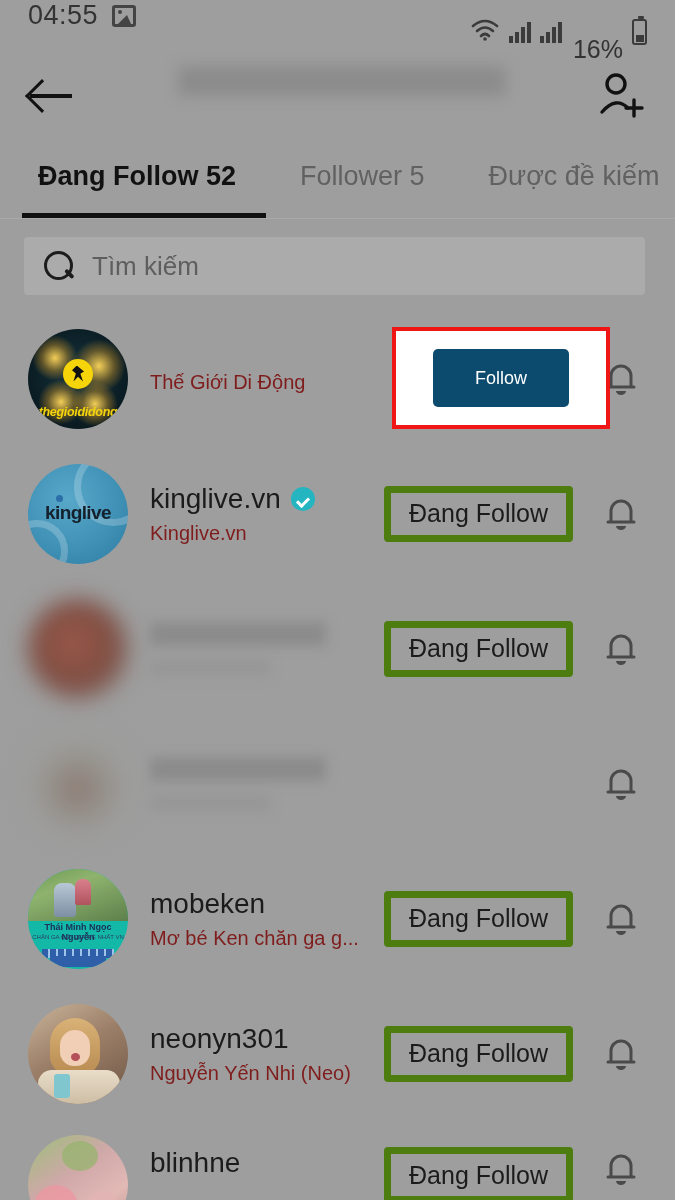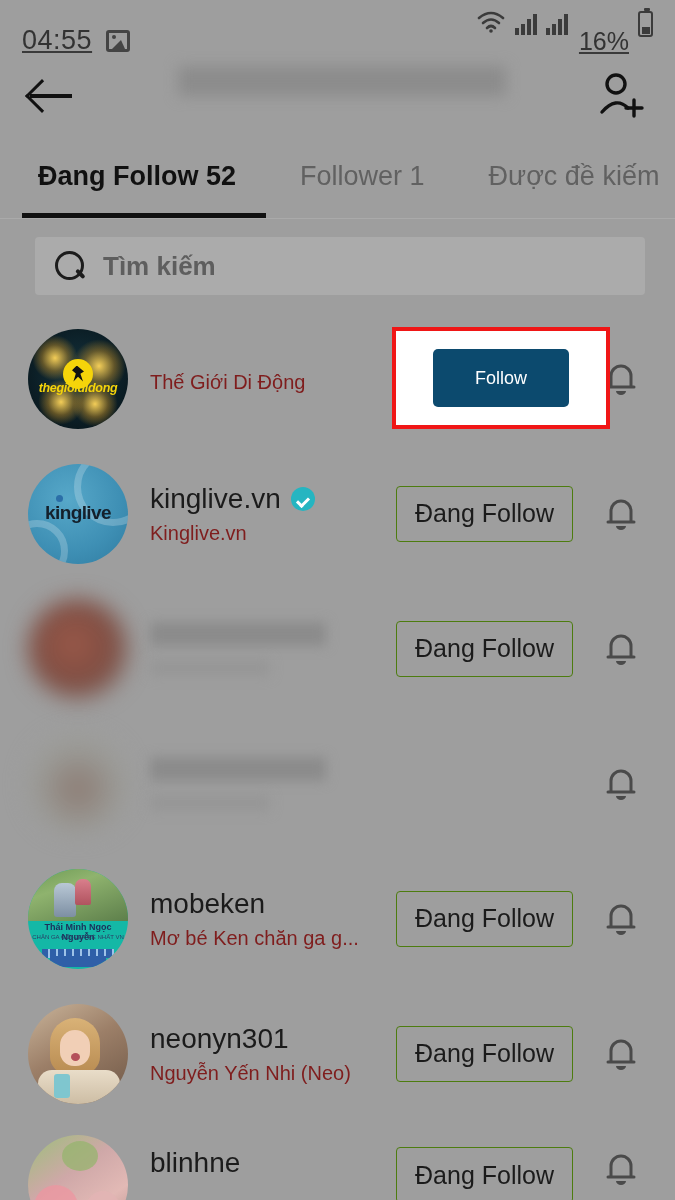--- a/index.html
+++ b/index.html
@@ -12,24 +12,23 @@
   .screen {
     position: relative;
     width: 675px; height: 1200px;
     background: #9e9e9e;
     overflow: hidden;
   }
 
   
   .statusbar {
     height: 56px;
-    display: flex; align-items: flex-end;
-    padding: 0 22px;
+    display: flex; align-items: flex-start;
+    padding: 0 28px;
     color: #3a3a3a;
-    text-decoration: underline;
   }
   .status-left { display: flex; align-items: center; gap: 14px; }
   .status-time { font-size: 27px; letter-spacing: .5px; color: #333; }
   .status-right { margin-left: auto; display: flex; align-items: center; gap: 9px; }
   .status-batt-text { font-size: 25px; color: #333; margin-left: 2px; margin-top: 35px; }
 
   .ico-photo { width: 24px; height: 22px; border: 3px solid #444; border-radius: 3px; position: relative; }
   .ico-photo::before { content:""; position:absolute; right:2px; bottom:0px; width:0;height:0;
      border-left: 9px solid transparent; border-right: 4px solid transparent; border-bottom: 9px solid #444; }
   .ico-photo::after { content:""; position:absolute; left:3px; top:2px; width:4px;height:4px;border-radius:50%;background:#444; }
@@ -85,21 +84,21 @@
   .tab:nth-child(1){ margin-left: 28px; }
   .tab:nth-child(2){ margin-left: 44px; }
   .tab:nth-child(3){ margin-left: 44px; }
   .tab-underline {
     position: absolute; left: 22px; bottom: 0;
     width: 244px; height: 5px; background: #111;
   }
   .tabs-divider { height: 1px; background: #aaa; width: 100%; }
 
   
-  .search-wrap { padding: 18px 30px 0 35px; font-weight: bold; }
+  .search-wrap { padding: 18px 30px 0 24px; }
   .search {
     height: 58px; background: #ababab; border-radius: 4px;
     display: flex; align-items: center; padding: 0 20px; gap: 18px;
     cursor: text;
   }
   .search-icon { width: 30px; height: 30px; position: relative; flex: none; }
   .search-icon::before {
     content:""; position:absolute; left:0; top:0; width:23px; height:23px;
     border: 3.5px solid #1c1c1c; border-radius: 50%;
   }
@@ -134,21 +133,21 @@
     content:""; position:absolute; left:6px; top:10px; width:9px; height:5px;
     border-left: 3px solid #fff; border-bottom: 3px solid #fff;
     transform: rotate(-45deg);
   }
   .subtitle {
     font-size: 20px; color: #7f1d1d; margin-top: 7px; white-space: nowrap;
   }
   .action { flex: none; margin-left: 10px; }
   .btn-outline {
     min-width: 164px; height: 56px;
-    border: 1px solid #4d7c0f; border-radius: 4px;
+    border: 7px solid #4d7c0f; border-radius: 4px;
     background: transparent;
     display: flex; align-items: center; justify-content: center;
     font-size: 25px; color: #1b1b1b;
     padding: 0 18px; cursor: pointer;
     font-family: "Liberation Sans", sans-serif;
   }
   .btn-primary {
     width: 136px; height: 58px;
     background: #0c4a6e; border: none; border-radius: 5px;
     color: #fff; font-size: 18px;
@@ -192,21 +191,21 @@
   .av-tgdd .s4{ right:10px; bottom:2px; }
   .av-tgdd .logo {
     position:absolute; left:50%; top:30px; transform: translateX(-50%);
     width: 30px; height: 30px; border-radius: 50%; background: #f5d40a;
   }
   .av-tgdd .logo::after{
     content:""; position:absolute; left:9px; top:7px; width:12px;height:16px;
     background:#111; clip-path: polygon(40% 0,60% 12%,100% 38%,70% 52%,92% 100%,50% 70%,12% 100%,32% 50%,0 30%);
   }
   .av-tgdd .word {
-    position:absolute; left:0; right:0; top:52px; text-align:center;
+    position:absolute; left:0; right:0; top:76px; text-align:center;
     color:#f5d40a; font-size:12.5px; font-weight:bold; font-style: italic;
     font-family:"Liberation Sans", sans-serif; letter-spacing:-.3px;
   }
 
   .av-kinglive { background: radial-gradient(circle at 40% 35%, #57a8c9 0%, #3e8fb4 60%, #2f7ba0 100%); }
   .av-kinglive .arc {
     position:absolute; border: 7px solid rgba(255,255,255,.22); border-radius:50%;
   }
   .av-kinglive .a1 { width:78px;height:78px; right:-24px; top:-16px; }
   .av-kinglive .a2 { width:62px;height:62px; left:-22px; bottom:-18px; }
@@ -326,21 +325,21 @@
         <circle cx="23" cy="16" r="9" stroke="#111" stroke-width="3.4" fill="none"></circle>
         <path d="M9 44 Q23 28 35 40" stroke="#111" stroke-width="3.4" fill="none" stroke-linecap="round"></path>
         <path d="M41 32 V48 M33 40 H49" stroke="#111" stroke-width="3.4" stroke-linecap="round"></path>
       </svg>
     </span>
   </div>
   <div class="header-title-blur"></div>
 
   <div class="tabs">
     <span class="tab active">Đang Follow 52</span>
-    <span class="tab">Follower 1</span>
+    <span class="tab">Follower 5</span>
     <span class="tab">Được đề kiếm</span>
     <span class="tab-underline"></span>
   </div>
   <div class="tabs-divider"></div>
 
   <div class="search-wrap">
     <div class="search">
       <span class="search-icon"></span>
       <span class="search-placeholder">Tìm kiếm</span>
     </div>

